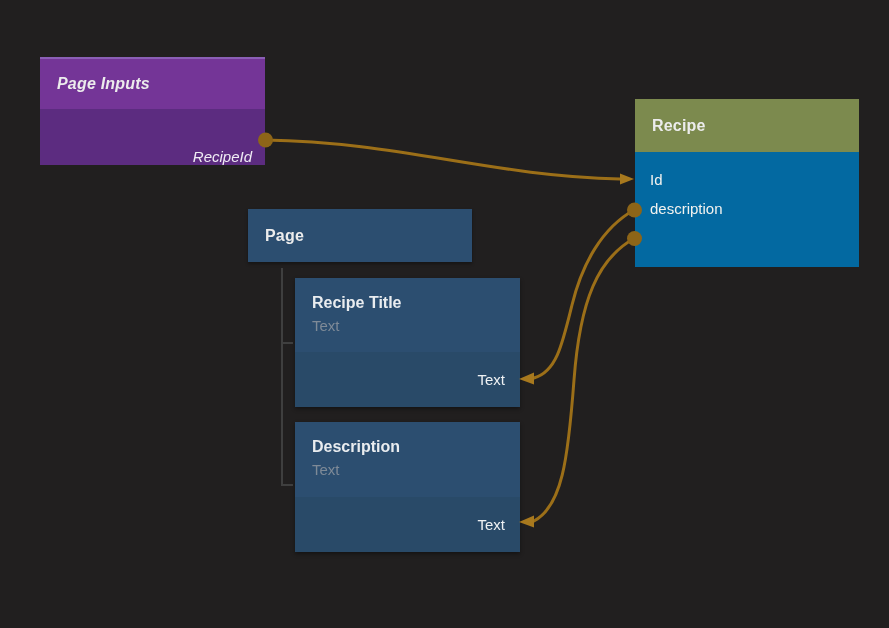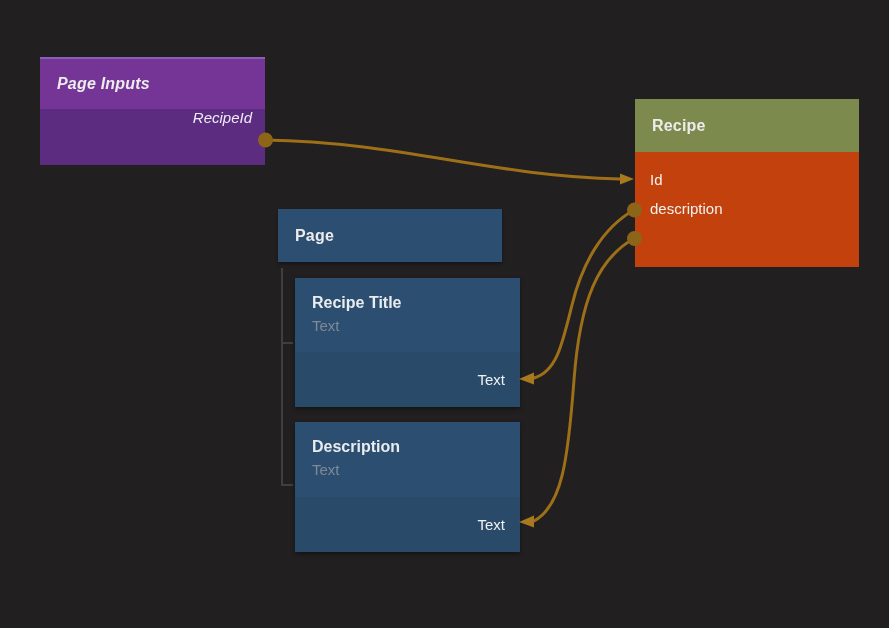--- a/index.html
+++ b/index.html
@@ -33,32 +33,32 @@
   .node-purple { width: 225px; height: 108px; }
   .node-purple .node-header {
     height: 52px;
     background: #743597;
     border-top: 2px solid #8a5fb5;
   }
   .node-purple .node-body {
     height: 56px;
     background: #5c2c80;
     display: flex;
-    align-items: flex-start;
+    align-items: flex-end;
     justify-content: flex-end;
     padding-right: 13px;
     box-sizing: border-box;
   }
   .node-purple .port-label { font-size: 15px; color: #f0ecf4; }
 
   
   .node-green { width: 224px; height: 168px; }
   .node-green .node-header { height: 53px; background: #7c8a4e; }
   .node-green .node-body {
-    background: #c2410c;
+    background: #0369a1;
     height: 115px;
     padding-top: 13px;
     box-sizing: border-box;
   }
   .node-green .field-row {
     height: 29px;
     display: flex;
     align-items: center;
     padding-left: 15px;
     font-size: 15px;
@@ -136,21 +136,21 @@
   </div>
 
   <div class="node node-green" style="left:635px; top:99px;">
     <div class="node-header">Recipe</div>
     <div class="node-body">
       <div class="field-row">Id</div>
       <div class="field-row">description</div>
     </div>
   </div>
 
-  <div class="node node-blue-header" style="left:278px; top:209px;">
+  <div class="node node-blue-header" style="left:248px; top:209px;">
     <div class="node-header">Page</div>
   </div>
 
   <div class="node component-block" style="left:295px; top:278px;">
     <div class="component-upper" style="height:74px;">
       <div class="component-title">Recipe Title</div>
       <div class="component-subtitle">Text</div>
     </div>
     <div class="component-portrow">
       <span>Text</span>

